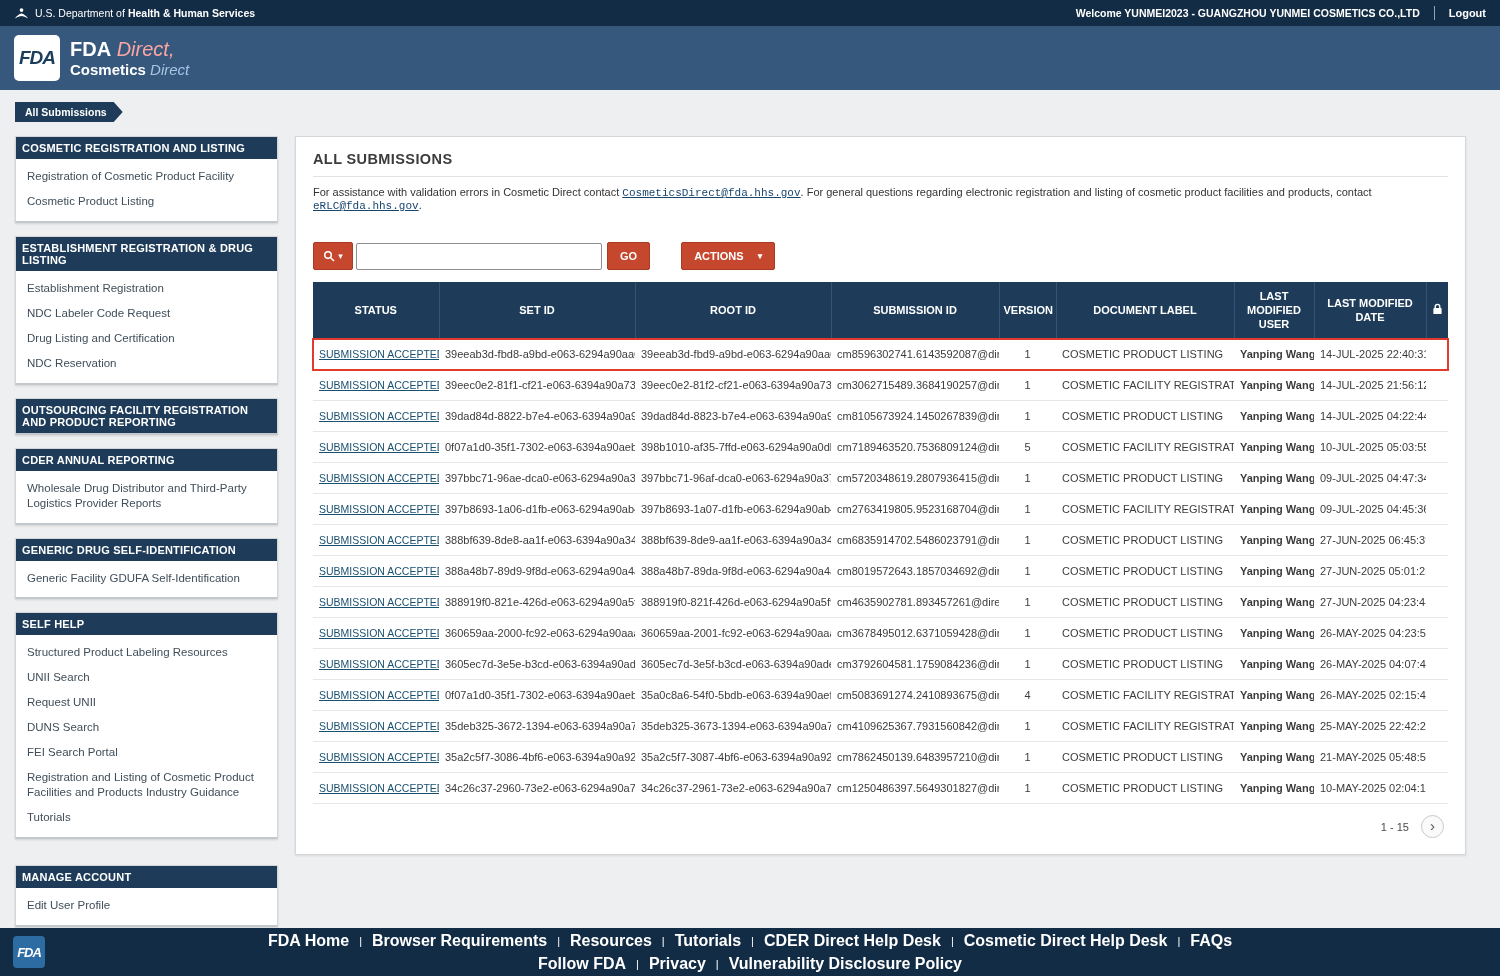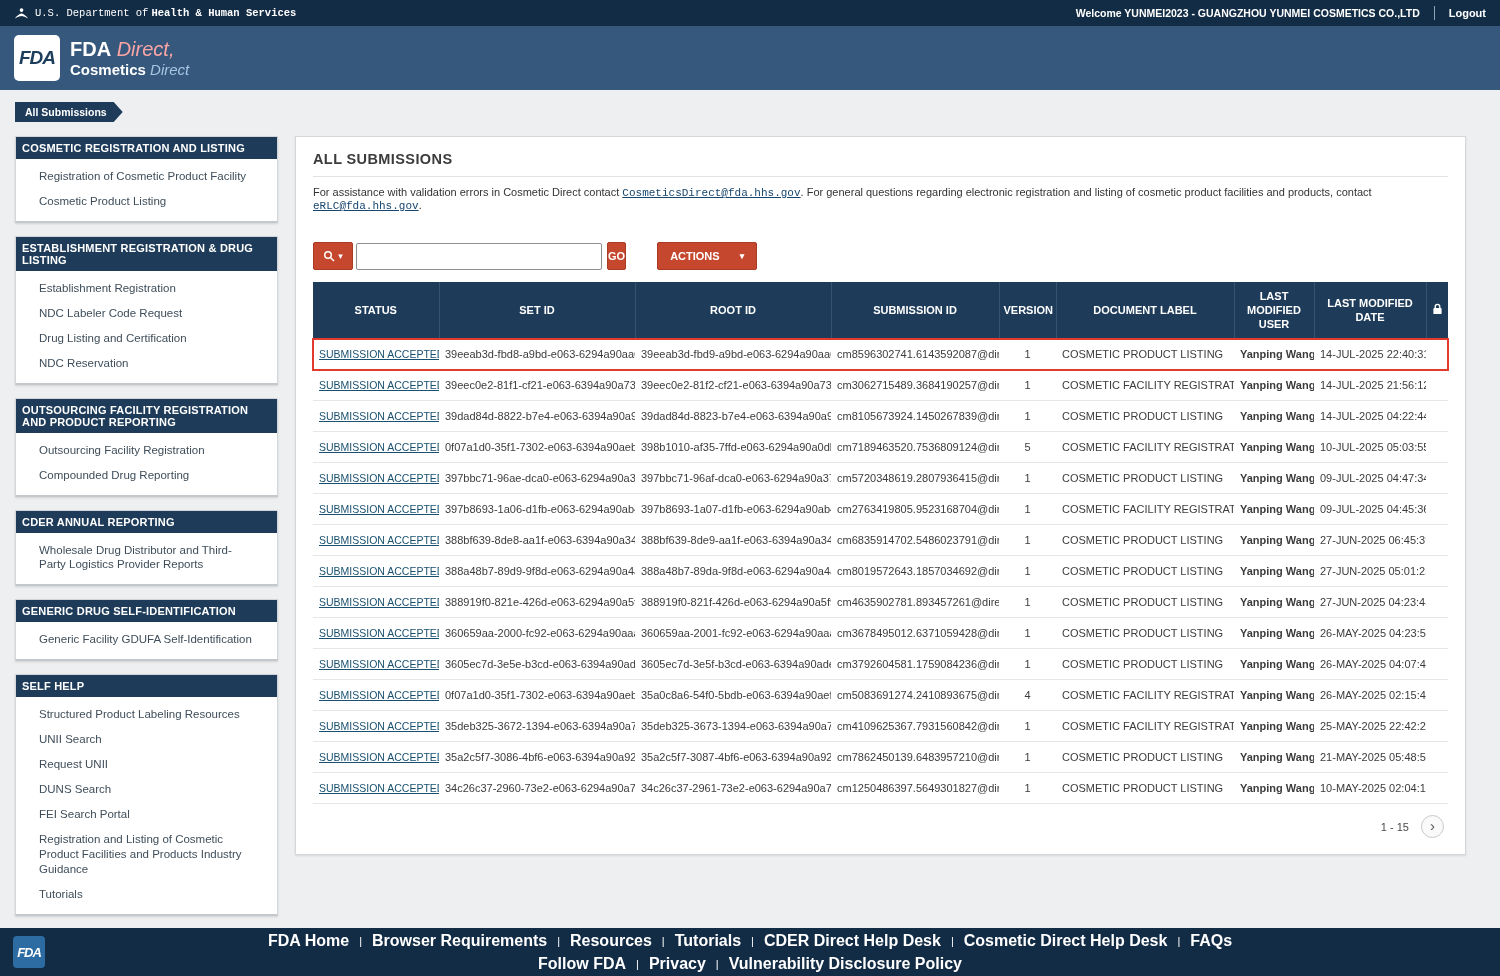--- a/index.html
+++ b/index.html
@@ -2,21 +2,21 @@
 <html><head>
 <meta charset="utf-8">
 <style>
   *{box-sizing:border-box;margin:0;padding:0;}
   html,body{width:1500px;height:976px;}
   body{background:#edeff1;font-family:"Liberation Sans",sans-serif;position:relative;overflow:hidden;}
   a{cursor:pointer;text-decoration:none;}
 
   
   .topbar{height:26px;background:#132c45;color:#fff;display:flex;align-items:center;justify-content:space-between;padding:0 14px;font-size:10.5px;}
-  .topbar-left{display:flex;align-items:center;gap:6px;font-family:Liberation Mono, monospace;}
+  .topbar-left{display:flex;align-items:center;gap:6px;}
   .dept-prefix{margin-right:3px;}
   .dept-bold{font-weight:bold;}
   .topbar-right{display:flex;align-items:center;}
   .welcome{font-weight:bold;font-size:10.5px;}
   .tb-div{display:inline-block;width:1px;height:14px;background:#8fa3b5;margin:0 14px;}
   .logout{color:#fff;font-weight:bold;font-size:11px;}
 
   
   .header{height:64px;background:#35587c;display:flex;align-items:center;padding:0 14px;gap:10px;}
   .fda-logo{width:46px;height:46px;background:#ffffff;border-radius:5px;display:flex;align-items:center;justify-content:center;color:#1d3d5c;font-weight:bold;font-style:italic;font-size:19px;letter-spacing:-1px;}
@@ -34,36 +34,36 @@
 
   
   .content{display:flex;align-items:flex-start;padding:14px 42px 0 15px;gap:17px;}
 
   
   .sidebar{width:263px;flex:0 0 263px;}
   .sb-sec{background:#fff;border:1px solid #d2d6d9;border-bottom:2px solid #c3c8cc;box-shadow:0 1px 2px rgba(0,0,0,.12);margin-bottom:13px;}
   .sb-sec:last-child{margin-top:26px;}
   .sb-head{background:#1e3c5a;color:#fff;font-size:11px;font-weight:bold;padding:5px 6px;letter-spacing:.2px;}
   .sb-body{padding:5px 0 7px 0;}
-  .sb-link{display:block;padding:5px 23px;font-size:11.5px;color:#3f4e5a;line-height:1.3;}
+  .sb-link{display:block;padding:5px 11px;font-size:11.5px;color:#3f4e5a;line-height:1.3;}
 
   
   .card{flex:1;background:#fff;border:1px solid #d5d8da;box-shadow:0 1px 2px rgba(0,0,0,.10);padding:14px 17px 16px 17px;}
   .card-title{font-size:14.5px;font-weight:bold;color:#3b3b3b;letter-spacing:.4px;padding-bottom:9px;border-bottom:1px solid #e2e2e2;}
   .assist{font-size:11px;color:#333;margin:9px 0 30px 0;}
   .assist a{color:#16456e;text-decoration:underline;font-family:Liberation Mono, monospace;}
 
   
   .searchrow{display:flex;align-items:center;margin-bottom:12px;}
   .redbtn{background:#c5472e;color:#fff;border:1px solid #a93a24;height:28px;display:inline-flex;align-items:center;justify-content:center;border-radius:2px;cursor:pointer;font-family:"Liberation Sans",sans-serif;}
   .iconbtn{width:40px;gap:3px;}
   .caret{font-size:9px;line-height:1;}
   .searchinput{height:27px;width:246px;border:1px solid #8f8f8f;border-radius:2px;margin-left:3px;padding:0 6px;font-size:12px;font-family:"Liberation Sans",sans-serif;}
-  .gobtn{margin-left:5px;padding:0 0;font-size:11px;font-weight:bold;}
-  .actionsbtn{margin-left:31px;padding:0 12px;font-size:11px;font-weight:bold;gap:20px;}
+  .gobtn{margin-left:5px;padding:0 12px;font-size:11px;font-weight:bold;}
+  .actionsbtn{margin-left:31px;padding:0 12px;font-size:11px;font-weight:bold;gap:14px;}
 
   
   .subtable{width:100%;border-collapse:collapse;table-layout:fixed;}
   .subtable thead th{background:#1e3c5a;color:#fff;font-size:11px;font-weight:bold;text-align:center;vertical-align:middle;padding:8px 4px;border-right:1px solid #355474;line-height:1.25;}
   .subtable thead th:last-child{border-right:none;}
   .subtable tbody td{font-size:11px;color:#3c3c3c;padding:9px 6px;border-bottom:1px solid #e4e6e8;white-space:nowrap;overflow:hidden;vertical-align:middle;background:#fff;}
   .c-status{padding-left:8px;}
   .status-link{color:#19506f;text-decoration:underline;font-size:10.5px;}
   .c-id{font-size:10.6px;color:#444;}
   .c-ver{text-align:center;}
@@ -140,24 +140,20 @@
         <div class="sb-head">ESTABLISHMENT REGISTRATION &amp; DRUG LISTING</div>
         <div class="sb-body">
           <a class="sb-link">Establishment Registration</a>
           <a class="sb-link">NDC Labeler Code Request</a>
           <a class="sb-link">Drug Listing and Certification</a>
           <a class="sb-link">NDC Reservation</a>
         </div>
       </div>
       <div class="sb-sec">
         <div class="sb-head">OUTSOURCING FACILITY REGISTRATION AND PRODUCT REPORTING</div>
-        <div class="sb-body">
-          <a class="sb-link">Outsourcing Facility Registration</a>
-          <a class="sb-link">Compounded Drug Reporting</a>
-        </div>
       </div>
       <div class="sb-sec">
         <div class="sb-head">CDER ANNUAL REPORTING</div>
         <div class="sb-body">
           <a class="sb-link">Wholesale Drug Distributor and Third-Party Logistics Provider Reports</a>
         </div>
       </div>
       <div class="sb-sec">
         <div class="sb-head">GENERIC DRUG SELF-IDENTIFICATION</div>
         <div class="sb-body">

